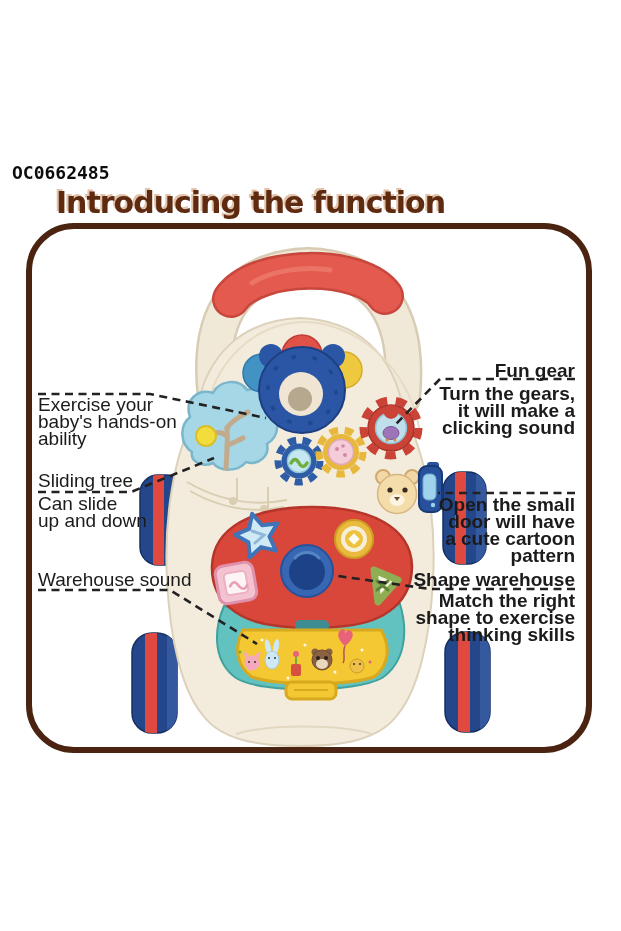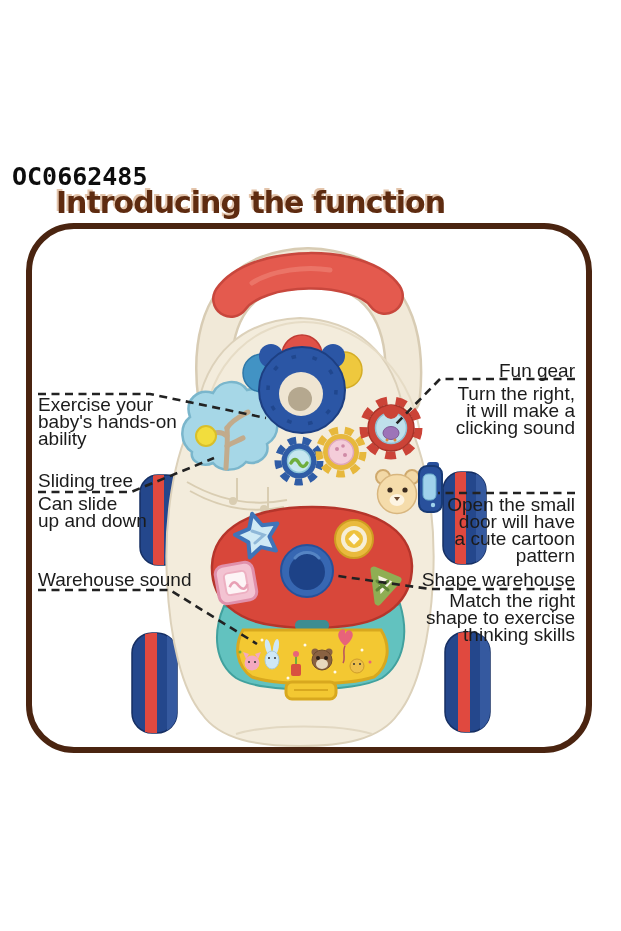--- a/index.html
+++ b/index.html
@@ -4,39 +4,39 @@
 <style>
   html,body{margin:0;padding:0;}
   body{
     width:621px;height:931px;background:#ffffff;position:relative;overflow:hidden;
     font-family:"Liberation Sans",sans-serif;
   }
   .page{position:absolute;inset:0;}
   .product-code{
     position:absolute;left:12px;top:162px;
     font-family:"DejaVu Sans Mono",monospace;font-weight:bold;
-    font-size:25px;color:#0d0d0d;letter-spacing:0;
+    font-size:18px;color:#0d0d0d;letter-spacing:0;
   }
   .page-title{
     position:absolute;top:185px;left:0;width:501px;text-align:center;
     font-family:"DejaVu Sans",sans-serif;font-weight:bold;font-size:30px;
     letter-spacing:-1px;color:#5e2b10;text-shadow:-2px -2px 0 #e3c4ab;
   }
   .frame{
     position:absolute;left:26px;top:223px;width:566px;height:530px;
     border:6px solid #4a2410;border-radius:48px;box-sizing:border-box;
     background:transparent;
   }
   svg.art{position:absolute;left:0;top:0;}
   .callout{
     position:absolute;color:#1b1b1b;font-size:19px;line-height:17px;
     white-space:pre-line;width:230px;
   }
   .callout.left{left:38px;text-align:left;}
-  .callout.right{right:46px;text-align:right;left:auto;}
+  .callout.right{right:46px;text-align:right;left:auto;font-weight:bold;}
 </style>
 </head>
 <body>
 
 <div class="page">
 
   <div class="product-code">OC0662485</div>
   <div class="page-title">Introducing the function</div>
   <div class="frame"></div>
 
@@ -254,21 +254,21 @@
 baby's hands-on
 ability</div>
 
   <div class="callout left" style="top:472px">Sliding tree</div>
   <div class="callout left" style="top:495px">Can slide
 up and down</div>
 
   <div class="callout left" style="top:571px">Warehouse sound</div>
 
   <div class="callout right" style="top:362px">Fun gear</div>
-  <div class="callout right" style="top:385px">Turn the right,
+  <div class="callout right" style="top:385px">Turn the gears,
 it will make a
 clicking sound</div>
 
   <div class="callout right" style="top:496px">Open the small
 door will have
 a cute cartoon
 pattern</div>
 
   <div class="callout right" style="top:571px">Shape warehouse</div>
   <div class="callout right" style="top:592px">Match the right

